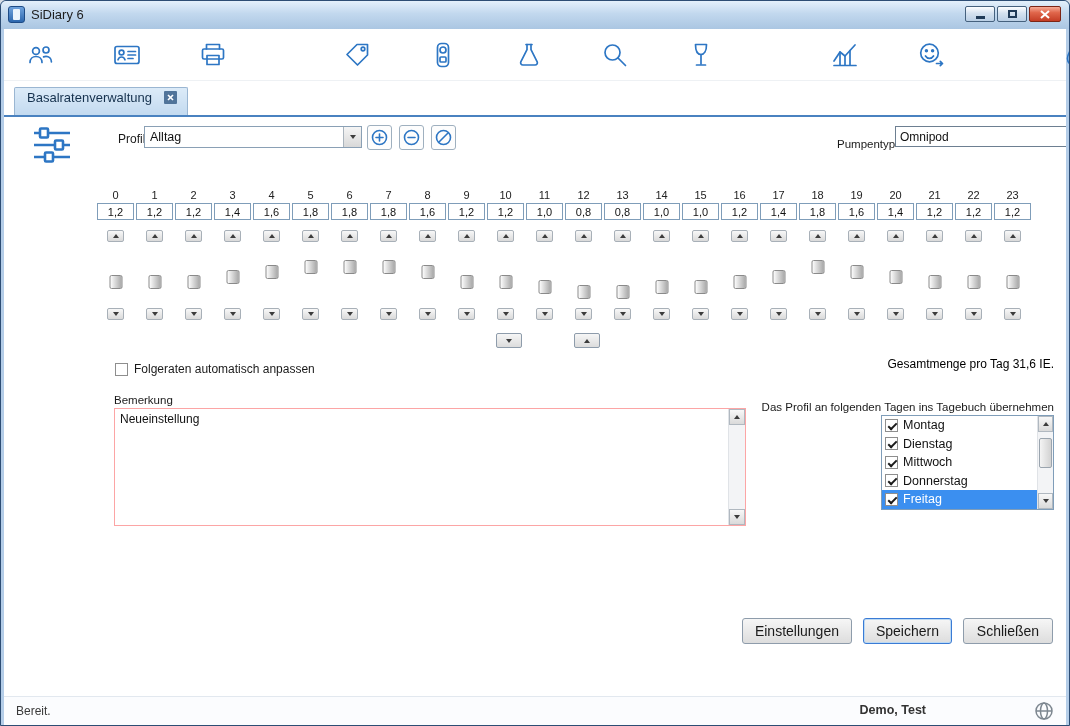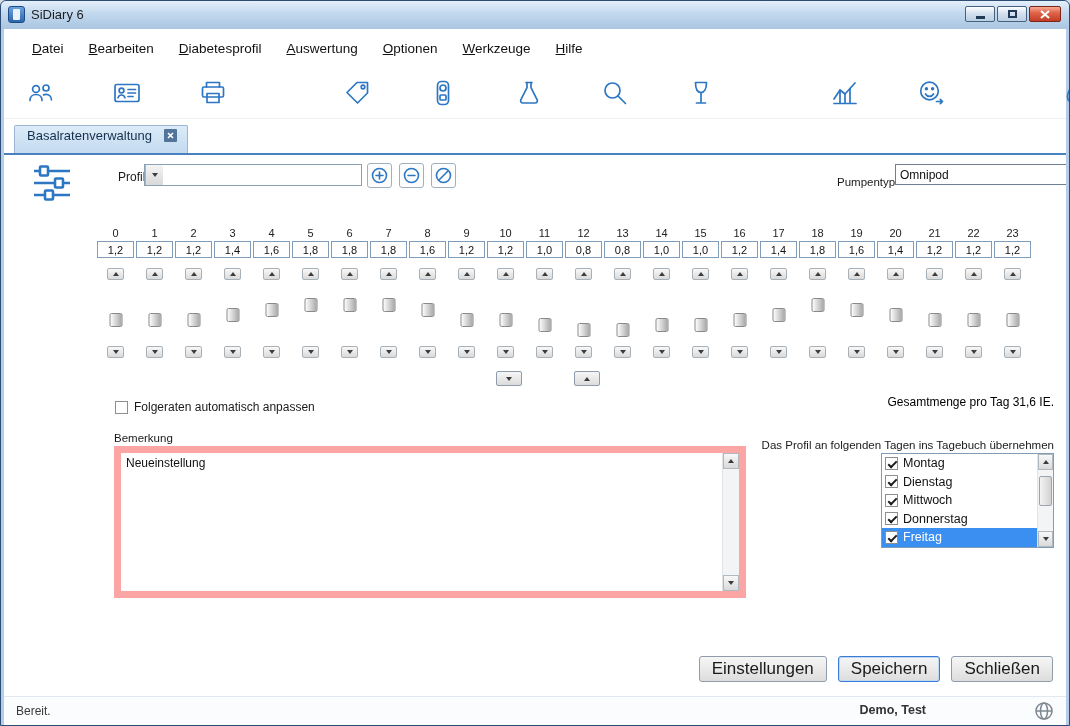--- a/index.html
+++ b/index.html
@@ -98,21 +98,21 @@
   
   .auto-row { position:absolute; left:111px; top:245px; display:flex; align-items:center; gap:6px; }
   .cb { width:13px; height:13px; background:#fff; border:1px solid #8e8e8e; position:relative; flex:none; }
   .cb.checked::after { content:""; position:absolute; left:2px; top:3px; width:7px; height:3px;
                        border-left:2px solid #1c1c1c; border-bottom:2px solid #1c1c1c; transform:rotate(-45deg); }
   .auto-label { font-size:12px; color:#1a1a1a; }
   .total-label { position:absolute; right:12px; top:240px; font-size:12px; color:#000000; }
 
   
   .remark-label { position:absolute; left:110px; top:277px; font-size:11.5px; color:#1a1a1a; }
-  .remark-box { position:absolute; left:110px; top:291px; width:632px; height:152px; border:7px solid #fca5a5;
+  .remark-box { position:absolute; left:110px; top:291px; width:632px; height:118px; border:1px solid #fca5a5;
                 background:#fff; display:flex;gap:16px; }
   .remark-text { flex:1; padding:3px 5px; font-size:12px; color:#111; white-space:pre-wrap; }
   .vscroll { width:17px; background:#f3f4f6; border-left:1px solid #e0e3e7; display:flex; flex-direction:column; }
   .scroll-btn { height:16px; border:1px solid #b0b8c0; background:linear-gradient(#f8f8f8,#dadada);
                 display:flex; align-items:center; justify-content:center; }
   .scroll-track { flex:1; position:relative; }
   .scroll-thumb { position:absolute; left:1px; right:1px; top:6px; height:30px; border:1px solid #9aa4ae;
                   border-radius:2px; background:linear-gradient(to right,#f4f4f4,#d2d2d2); }
   .vscroll .tri-up, .vscroll .tri-down { border-left-width:3px; border-right-width:3px; }
 
@@ -120,21 +120,21 @@
   .days-header { position:absolute; right:12px; top:284px; font-size:11.5px; color:#1a1a1a; }
   .days-list { position:absolute; right:12px; top:298px; width:173px; height:95px; border:1px solid #7f9db9;
                background:#fff; display:flex; }
   .days-rows { flex:1; overflow:hidden; }
   .day-row { height:18.5px; display:flex; align-items:center; gap:5px; padding-left:3px; font-size:12.5px; color:#111; }
   .day-row.selected { background:#3b8ff0; color:#fff; }
   .days-list .vscroll { width:16px; }
 
   
   .actions { position:absolute; right:13px; top:501px; display:flex; gap:11px; }
-  .win-btn { height:26px; font-family:inherit; font-size:17px; color:#1a1a1a; border:1px solid #8e9cab;
+  .win-btn { height:26px; font-family:inherit; font-size:14px; color:#1a1a1a; border:1px solid #8e9cab;
              border-radius:3px; background:linear-gradient(#f6f6f6,#dddddd); padding:0 12px; }
   .win-btn.settings { min-width:94px; }
   .win-btn.save { min-width:88px; border-color:#3a7bd5; box-shadow:0 0 0 1px #bcd9f3 inset; }
   .win-btn.closebtn { min-width:90px; }
 
   
   .statusbar { position:relative; height:29px; background:#fbfcfe; border-top:1px solid #e2e8ef; }
   .status-left { position:absolute; left:12px; top:7px; font-size:12px; color:#3a3a3a; }
   .status-user { position:absolute; right:140px; top:6px; font-size:12.5px; font-weight:bold; color:#333; }
   .status-icon { position:absolute; right:12px; top:4px; }
@@ -159,29 +159,20 @@
         <svg width="10" height="9" viewBox="0 0 10 9">
             <line x1="1" y1="1" x2="9" y2="8" stroke="#fff" stroke-width="2"></line>
             <line x1="9" y1="1" x2="1" y2="8" stroke="#fff" stroke-width="2"></line>
           </svg>
       </div>
     </div>
   </div>
 
   <div class="app-body">
 
-    <div class="menubar">
-      <span class="menu-item">Datei</span>
-      <span class="menu-item">Bearbeiten</span>
-      <span class="menu-item">Diabetesprofil</span>
-      <span class="menu-item">Auswertung</span>
-      <span class="menu-item">Optionen</span>
-      <span class="menu-item">Werkzeuge</span>
-      <span class="menu-item">Hilfe</span>
-    </div>
 
     <div class="toolbar">
       <div class="tool-btn">
         <svg width="30" height="30" viewBox="0 0 30 30">
           <circle cx="10" cy="11" r="3.4"></circle>
             <path d="M4 22.5c0-3.6 2.7-6 6-6s6 2.4 6 6"></path>
           <circle cx="20" cy="10" r="3"></circle>
             <path d="M17.6 16.9c.7-.3 1.5-.5 2.4-.5 3 0 5.4 2.2 5.4 5.4"></path>
         </svg>
       </div>
@@ -292,20 +283,21 @@
             <rect x="12" y="8.5" width="8" height="9" rx="1"></rect>
           <line x1="6" y1="25" x2="42" y2="25"></line>
             <rect x="27" y="20.5" width="8" height="9" rx="1"></rect>
           <line x1="6" y1="37" x2="42" y2="37"></line>
             <rect x="17" y="32.5" width="8" height="9" rx="1"></rect>
         </svg>
       </div>
 
       <span class="profil-label">Profil</span>
       <div class="combo">
+        <span class="combo-text">Alltag</span>
         <span class="combo-btn">
             <i class="tri-down"></i>
           </span>
       </div>
 
       <div class="circle-btn" style="left:363px">
         <svg width="17" height="17" viewBox="0 0 17 17">
             <circle cx="8.5" cy="8.5" r="7"></circle>
             <line x1="8.5" y1="5" x2="8.5" y2="12"></line>
             <line x1="5" y1="8.5" x2="12" y2="8.5"></line>

